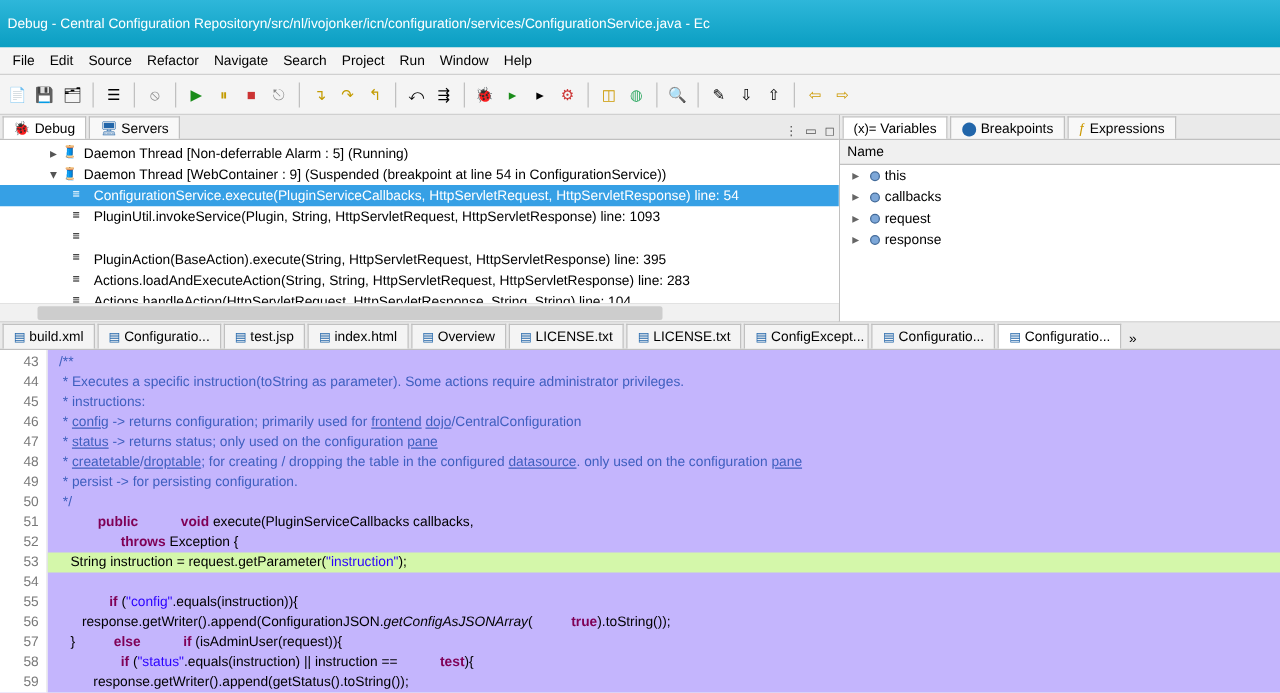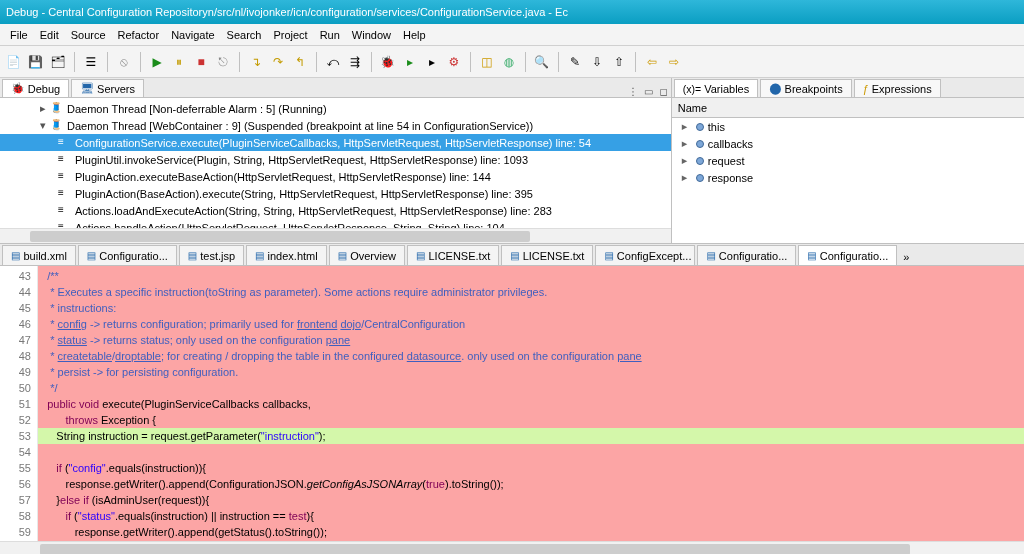--- a/index.html
+++ b/index.html
@@ -1,18 +1,18 @@
 <!DOCTYPE html>
 <html><head>
 <meta charset="utf-8">
 <style>
 * { box-sizing: border-box; margin: 0; padding: 0; font-family: "Segoe UI", Tahoma, sans-serif; font-size: 11px; }
 html, body { width: 1024px; height: 554px; overflow: hidden; background: #f0f0f0; }
 
-.titlebar { height: 24px; background: linear-gradient(#2eb7da,#0a9ec2); color: #fff; display: flex; align-items: center; padding: 0 6px; }
+.titlebar { height: 38px; background: linear-gradient(#2eb7da,#0a9ec2); color: #fff; display: flex; align-items: center; padding: 0 6px; }
 
 .menubar { height: 22px; background: #f4f4f4; display: flex; align-items: center; border-bottom: 1px solid #d0d0d0; padding-left: 4px; gap: 0; }
 .menubar span { padding: 3px 6px; cursor: default; }
 
 .toolbar { height: 32px; background: #f4f4f4; display: flex; align-items: center; border-bottom: 1px solid #d0d0d0; padding-left: 4px; gap: 2px; }
 .toolbar .tb-icon { width: 18px; height: 18px; display: inline-flex; align-items: center; justify-content: center; border: 1px solid transparent; margin: 0 1px; font-size: 12px; }
 .toolbar .tb-sep { width: 1px; height: 20px; background: #c0c0c0; margin: 0 4px; }
 
 .work-area { display: flex; height: 166px; border-bottom: 1px solid #c0c0c0; }
 .debug-pane { flex: 2; min-width: 0; position: relative; border-right: 1px solid #c0c0c0; display: flex; flex-direction: column; }
@@ -36,26 +36,26 @@
 .vars-list { flex: 1; overflow: auto; background: #fff; }
 .var-row { display: flex; align-items: center; height: 17px; padding-left: 10px; gap: 4px; }
 .var-row .tw { width: 10px; color: #666; }
 .var-bullet { width: 8px; height: 8px; border-radius: 50%; background: #7da7d8; border: 1px solid #426a99; }
 
 .editor-tab-strip { height: 22px; display: flex; align-items: end; background: #eaeaea; border-bottom: 1px solid #c0c0c0; padding-left: 2px; overflow: hidden; }
 .editor-tab-strip .tab { height: 20px; padding: 2px 8px; margin-right: 2px; background: #f4f4f4; border: 1px solid #c0c0c0; border-bottom: none; font-size: 10.5px; display: flex; align-items: center; gap: 3px; white-space: nowrap; max-width: 100px; overflow: hidden; text-overflow: ellipsis; cursor: default; }
 .editor-tab-strip .tab.active { background: #fff; }
 .editor-tab-strip .tab.wide { max-width: 140px; }
 
-.editor-area { flex: 1; display: flex; background: #fca5a5; height: calc(554px - 22px - 22px - 32px - 166px - 22px - 15px); overflow: hidden; }
+.editor-area { flex: 1; display: flex; background: #c4b5fd; height: calc(554px - 22px - 22px - 32px - 166px - 22px - 15px); overflow: hidden; }
 .gutter { width: 38px; background: #fff; border-right: 1px solid #e8e8e8; text-align: right; padding-right: 6px; color: #787878; font-family: Consolas, monospace; font-size: 12px; line-height: 16px; padding-top: 2px; }
 .code { flex: 1; overflow: auto; font-family: Consolas, monospace; font-size: 12px; line-height: 16px; padding-top: 2px; }
 .code-line { white-space: pre; height: 16px; }
 .code-line.hl { background: #d4f7aa; }
-.c-kw { color: #7f0055; font-weight: normal; }
+.c-kw { color: #7f0055; font-weight: bold; margin-left: 31px; }
 .c-cm { color: #3f5fbf; }
 .c-cm .tg { color: #3f5fbf; text-decoration: underline; }
 .c-st { color: #2a00ff; }
 .c-it { font-style: italic; }
 
 .hscroll { height: 15px; background: #f1f1f1; border-top: 1px solid #ddd; position: relative; }
 .hscroll .thumb { position: absolute; left: 30px; top: 2px; width: 500px; height: 11px; background: #cdcdcd; border-radius: 2px; }
 </style>
 </head>
 <body>
@@ -146,21 +146,20 @@
         <div class="frame-row indent2 selected">
           <span class="ico" style="font-size: 10px;">≡</span>
           <span>ConfigurationService.execute(PluginServiceCallbacks, HttpServletRequest, HttpServletResponse) line: 54</span>
         </div>
         <div class="frame-row indent2">
           <span class="ico" style="font-size: 10px;">≡</span>
           <span>PluginUtil.invokeService(Plugin, String, HttpServletRequest, HttpServletResponse) line: 1093</span>
         </div>
         <div class="frame-row indent2">
           <span class="ico" style="font-size: 10px;">≡</span>
-          <span>PluginAction.executeBaseAction(HttpServletRequest, HttpServletResponse) line: 144</span>
         </div>
         <div class="frame-row indent2">
           <span class="ico" style="font-size: 10px;">≡</span>
           <span>PluginAction(BaseAction).execute(String, HttpServletRequest, HttpServletResponse) line: 395</span>
         </div>
         <div class="frame-row indent2">
           <span class="ico" style="font-size: 10px;">≡</span>
           <span>Actions.loadAndExecuteAction(String, String, HttpServletRequest, HttpServletResponse) line: 283</span>
         </div>
         <div class="frame-row indent2">

